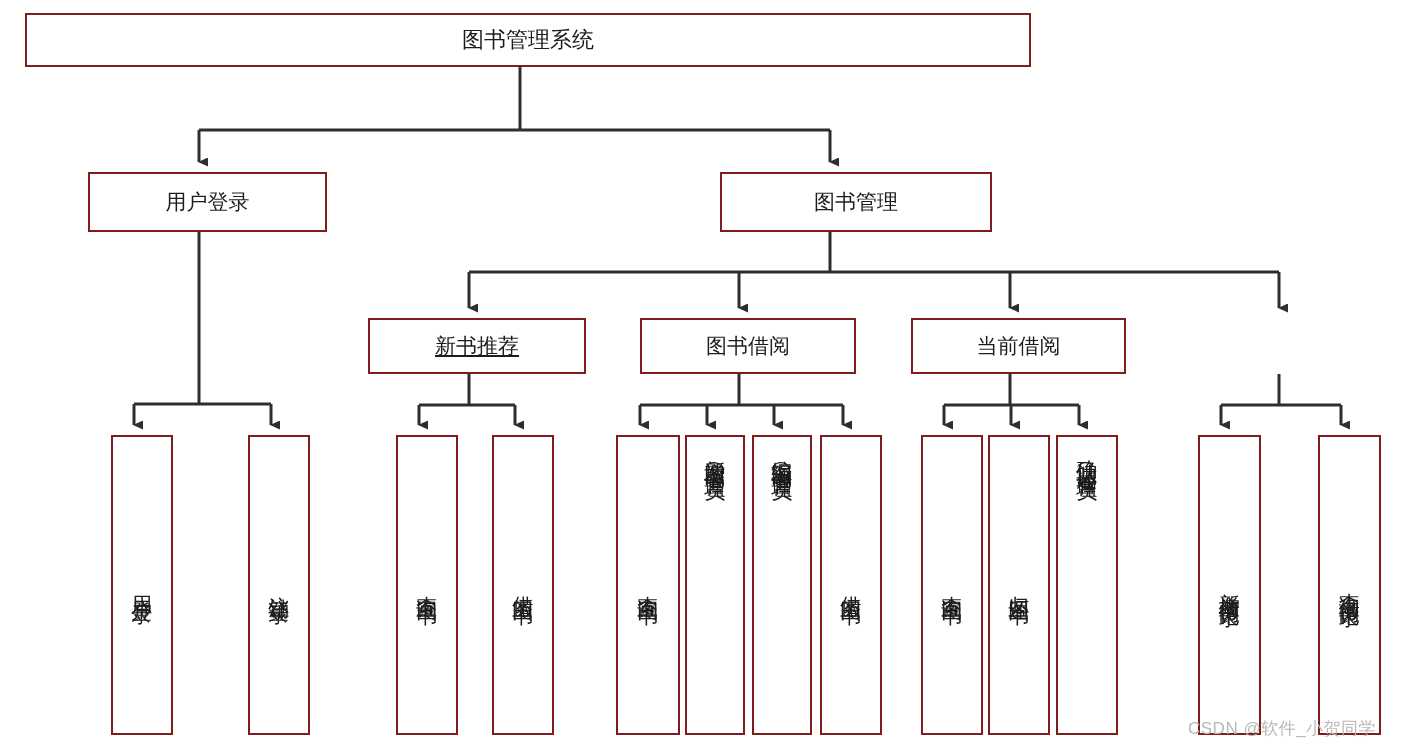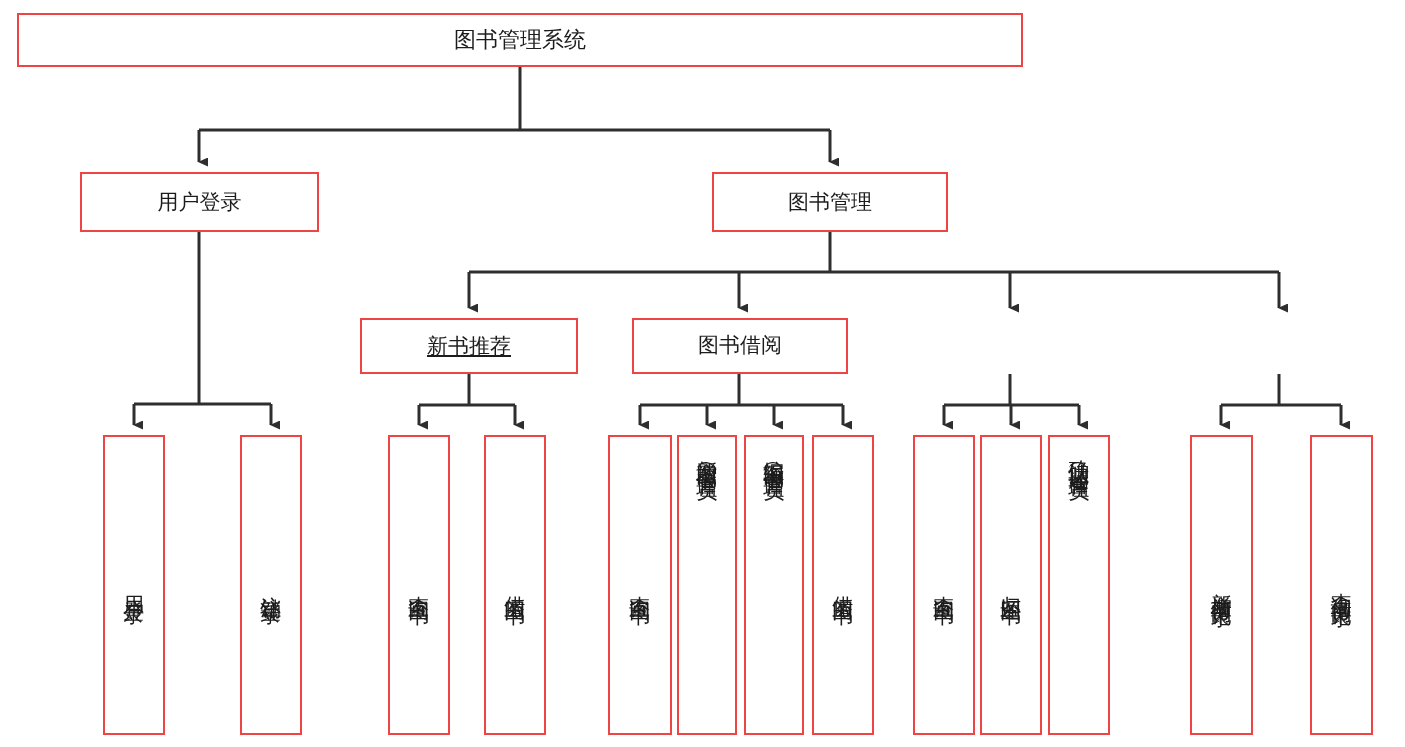--- a/index.html
+++ b/index.html
@@ -22,28 +22,29 @@
     position: absolute;
     left: 0;
     top: 0;
     width: 1405px;
     height: 747px;
     pointer-events: none;
   }
   .node {
     position: absolute;
     box-sizing: border-box;
-    border: 2px solid #ef4444;
+    border: 2px solid #7f1d1d;
     background: #ffffff;
     color: #1c1c1c;
     display: flex;
     align-items: center;
     justify-content: center;
     text-align: right;
     line-height: 1.12;
+    margin-left: 8px;
   }
   .node.root {
     font-size: 22px;
   }
   .node.l2 {
     font-size: 21px;
   }
   .node.l3 {
     font-size: 21px;
   }
@@ -121,33 +122,35 @@
       <path d="M1279,374 L1279,405"></path>
       <path d="M1221,405 L1341,405"></path>
       <path d="M1221,405 L1221,425" marker-end="url(#arrowhead)"></path>
       <path d="M1341,405 L1341,425" marker-end="url(#arrowhead)"></path>
     </g>
   </svg>
 
   <div class="node root" style="left: 17px; top: 13px; width: 1006px; height: 54px;">图书管理系统</div>
 
   <div class="node l2" style="left: 80px; top: 172px; width: 239px; height: 60px;">用户登录</div>
-  <div class="node l2" style="left: 712px; top: 172px; width: 236px; height: 60px;">图书管理</div>
+  <div class="node l2" style="left: 712px; top: 172px; width: 272px; height: 60px;">图书管理</div>
 
   <div class="node l3" style="left: 360px; top: 318px; width: 218px; height: 56px; text-decoration: underline;">新书推荐</div>
-  <div class="node l3" style="left: 632px; top: 318px; width: 216px; height: 56px; font-family: Liberation Serif, serif;">图书借阅</div>
+  <div class="node l3" style="left: 632px; top: 318px; width: 216px; height: 56px;">图书借阅</div>
+  <div class="node l3" style="left: 903px; top: 318px; width: 215px; height: 56px;">当前借阅</div>
 
   <div class="node leaf centered" style="left: 103px; top: 435px; width: 62px; height: 300px;">用户登录</div>
   <div class="node leaf centered" style="left: 240px; top: 435px; width: 62px; height: 300px;">注销登录</div>
   <div class="node leaf centered" style="left: 388px; top: 435px; width: 62px; height: 300px;">查询图书</div>
   <div class="node leaf centered" style="left: 484px; top: 435px; width: 62px; height: 300px;">借阅图书</div>
   <div class="node leaf centered" style="left: 608px; top: 435px; width: 64px; height: 300px;">查询图书</div>
   <div class="node leaf" style="left: 677px; top: 435px; width: 60px; height: 300px;">新增图书（管理员）</div>
   <div class="node leaf" style="left: 744px; top: 435px; width: 60px; height: 300px;">编辑图书（管理员）</div>
   <div class="node leaf centered" style="left: 812px; top: 435px; width: 62px; height: 300px;">借阅图书</div>
   <div class="node leaf centered" style="left: 913px; top: 435px; width: 62px; height: 300px;">查询图书</div>
   <div class="node leaf centered" style="left: 980px; top: 435px; width: 62px; height: 300px;">归还图书</div>
   <div class="node leaf" style="left: 1048px; top: 435px; width: 62px; height: 300px;">确认归还（管理员）</div>
   <div class="node leaf centered" style="left: 1190px; top: 435px; width: 63px; height: 300px;">新增借阅记录</div>
   <div class="node leaf centered" style="left: 1310px; top: 435px; width: 63px; height: 300px;">查询借阅记录</div>
 
+  <div class="watermark" style="left: 1188px; top: 717px;">CSDN @软件_小贺同学</div>
 
 </div>
 
 </body></html>

